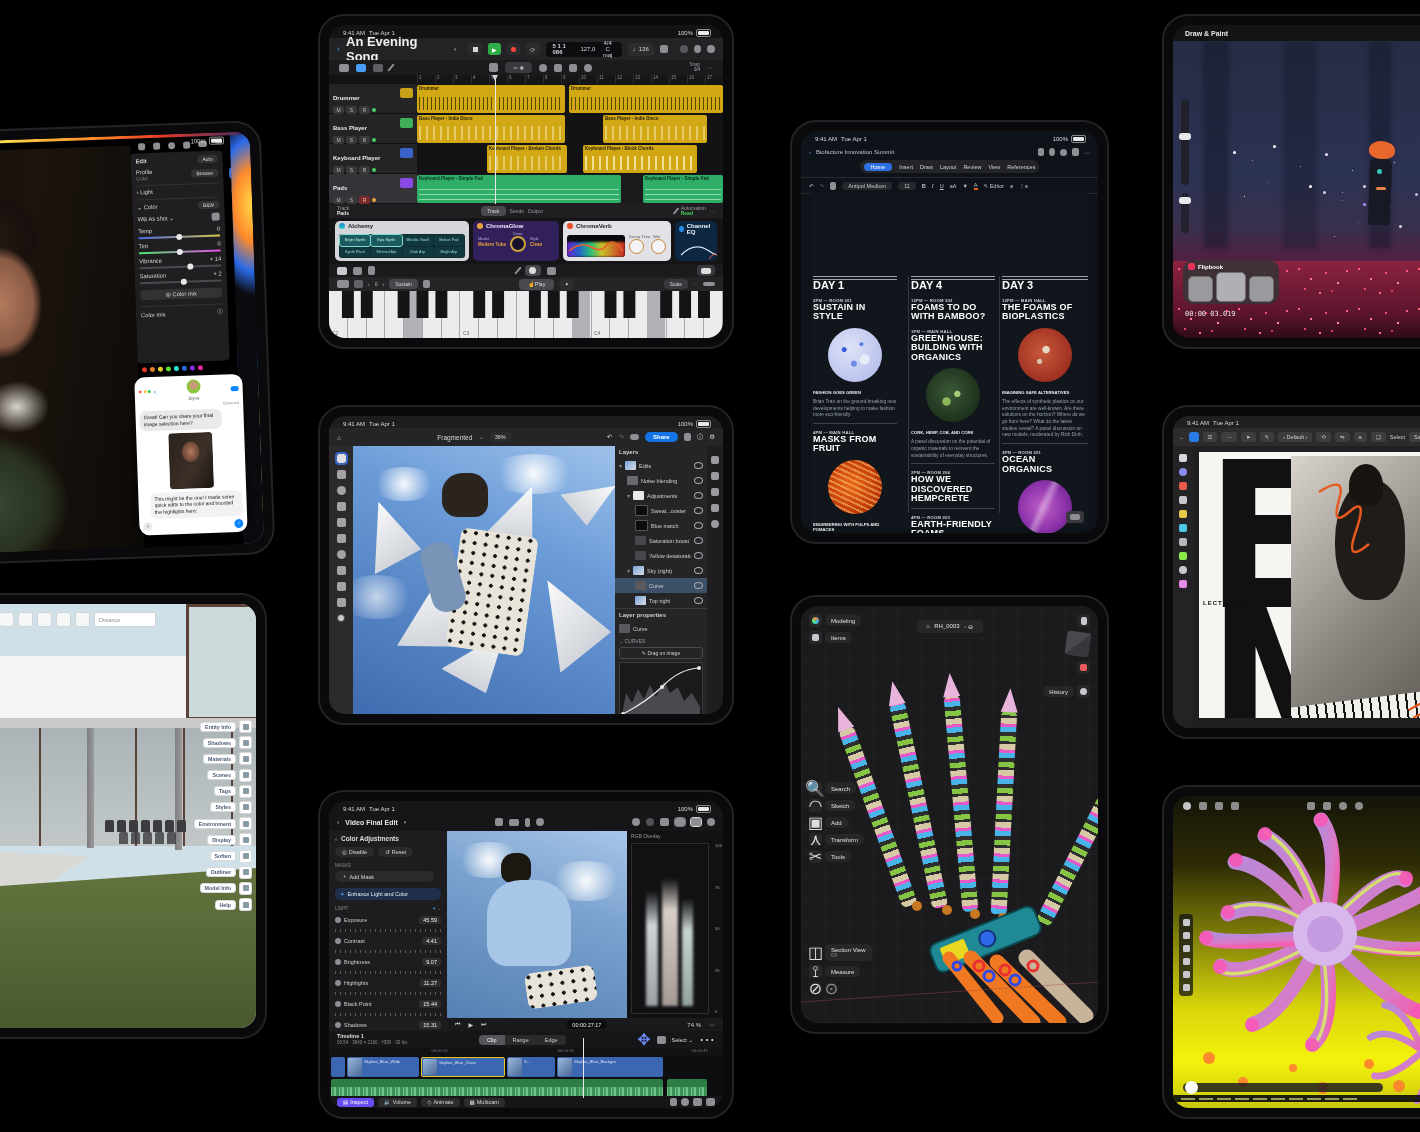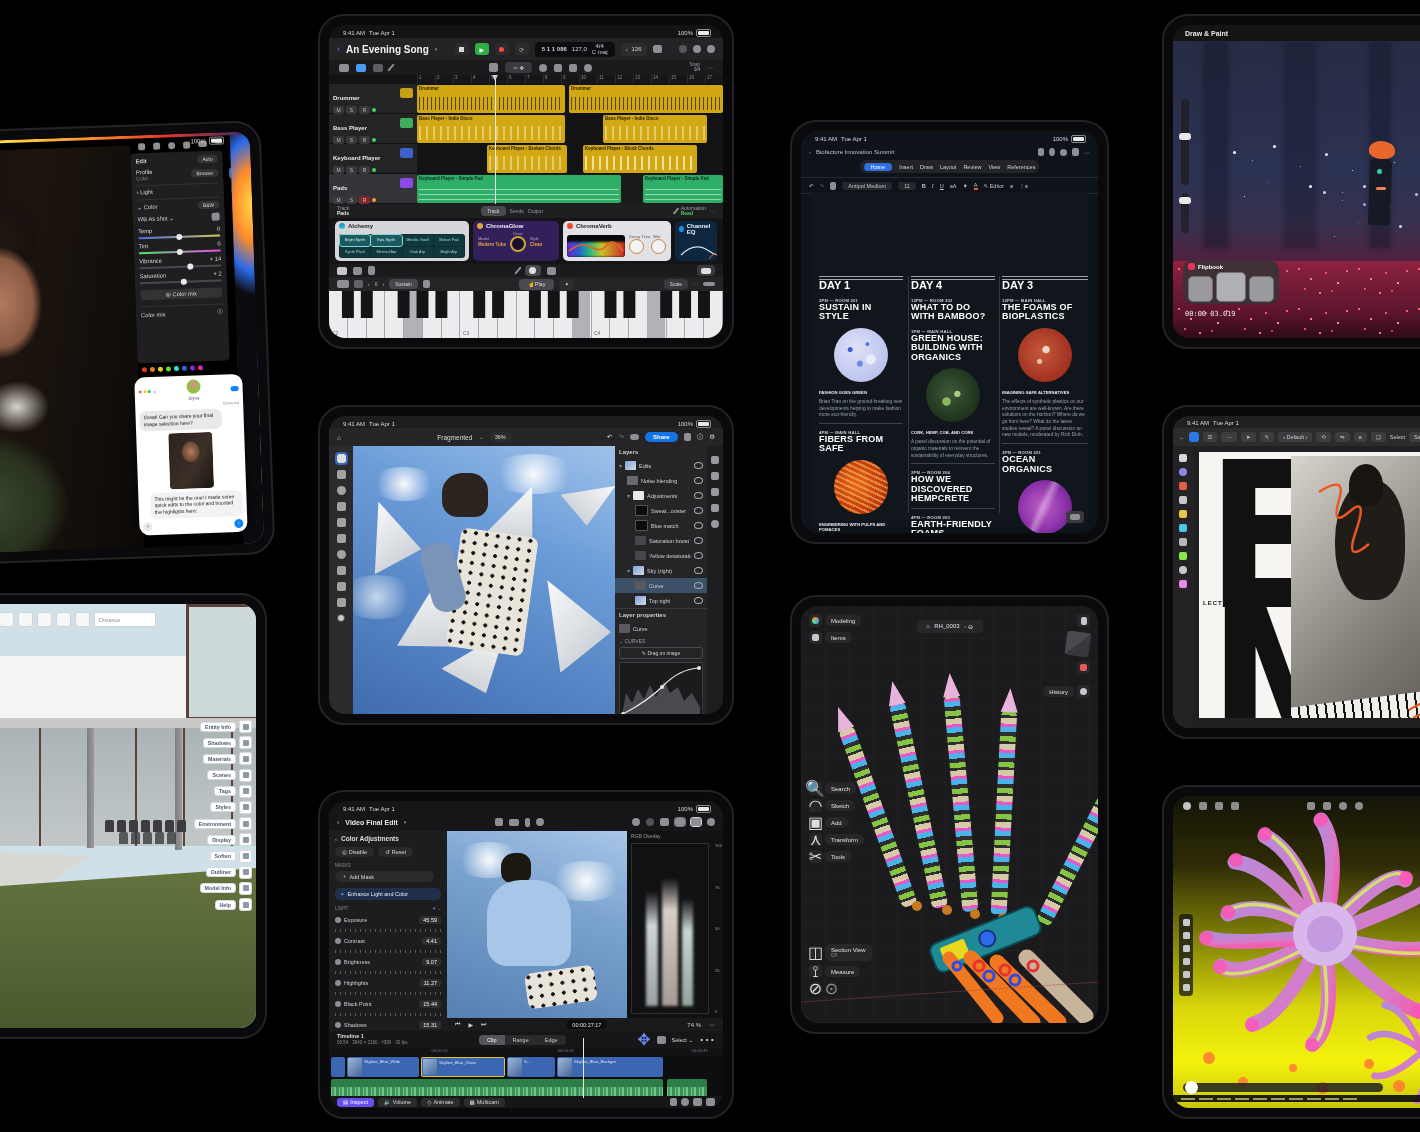--- a/index.html
+++ b/index.html
@@ -14,21 +14,21 @@
   .sb-l{display:flex;gap:4px}
   .sb-r{display:flex;gap:3px;align-items:center}
   .batt{width:13px;height:6px;border:1px solid #8a8a8e;border-radius:2px;position:relative}
   .batt::after{content:"";position:absolute;inset:1px;background:#e8e8ea;border-radius:1px}
   .ic{display:inline-block;background:#8e8e93;border-radius:2px}
   .pill{border-radius:4px;background:#2c2c2e;color:#d8d8dc;display:inline-flex;align-items:center;justify-content:center}
   .eye{width:7px;height:5px;border:1px solid #a8a8ac;border-radius:50%;display:inline-block}
 
   
   .lg-top{position:absolute;top:13px;left:0;right:0;height:22px;background:#232325;border-bottom:1px solid #0c0c0c;display:flex;align-items:center;padding:0 8px;gap:6px}
-  .lg-title{font-size:10px;font-weight:bold;color:#f0f0f2}
+  .lg-title{font-size:13px;font-weight:bold;color:#f0f0f2}
   .lg-back{color:#4a9cf5;font-size:9px}
   .lg-lcd{background:#0d0d10;border-radius:4px;height:15px;display:flex;align-items:center;gap:5px;padding:0 7px;font-size:6px;color:#cfd2d8}
   .lg-tr{width:14px;height:12px;border-radius:3px;display:flex;align-items:center;justify-content:center;font-size:6px}
   .lg-tools{position:absolute;top:35px;left:0;right:0;height:15px;background:#1b1b1d;display:flex;align-items:center;gap:7px;padding:0 10px}
   .lg-ruler{position:absolute;top:50px;left:88px;right:0;height:9px;background:#161618;display:flex;font-size:4.5px;color:#8e8e93;border-bottom:1px solid #000}
   .lg-ruler span{flex:1;border-left:1px solid #2c2c2e;padding-left:1px}
   .lg-row{position:absolute;left:0;width:88px;height:30px;background:#242426;border-bottom:1px solid #111;padding:2px 4px;box-sizing:border-box}
   .lg-row .nm{font-size:6px;color:#e8e8ea;font-weight:bold}
   .msr{display:flex;gap:2px;margin-top:2px}
   .msr span{width:11px;height:8px;background:#39393c;border-radius:2px;font-size:5px;color:#bbb;display:flex;align-items:center;justify-content:center}
@@ -675,50 +675,50 @@
       <span>▼</span>
       <span style="border-bottom:2px solid #e8622a">A</span>
       <span>✎ <span>Editor</span></span>
       <span>≡</span>
       <span>⋮≡</span>
     </div>
     <div class="pg-doc">
       <div class="pg-vr" style="left:97px"></div>
       <div class="pg-vr" style="left:188px"></div>
 
-      <div class="pg-col" style="left:8px">
+      <div class="pg-col" style="left:2px">
         <div class="pg-day">DAY 1</div>
         <div>
             <div class="pg-time">2PM — ROOM 201</div>
              <div class="pg-h">SUSTAIN IN STYLE</div>
           </div>
         <div class="pg-cir" style="background:
           radial-gradient(circle 5px at 30% 40%,#3a5ae0 40%,transparent 60%),
           radial-gradient(circle 4px at 62% 30%,#5a7ae8 40%,transparent 60%),
           radial-gradient(circle 6px at 48% 66%,#6a8ae8 40%,transparent 60%),
           radial-gradient(circle 9px at 68% 58%,#e8ecf8 50%,transparent 62%),
           radial-gradient(circle at 40% 38%,#dfe2f6,#bcc4ee 70%,#9aa6e0)"></div>
         <div class="pg-tag">FASHION GOES GREEN</div>
         <div class="pg-b">Brian Tran on the ground-breaking new developments helping to make fashion more eco-friendly.</div>
         <div style="border-top:1px solid #3a424a;padding-top:3px">
           <div class="pg-time">4PM — MAIN HALL</div>
-          <div class="pg-h">FIBERS FROM SAFE</div>
+          <div class="pg-h">MASKS FROM FRUIT</div>
           </div>
         <div class="pg-cir" style="background:
           repeating-linear-gradient(25deg,rgba(255,200,120,.5) 0 2px,transparent 2px 5px),
           radial-gradient(circle at 42% 45%,#e86a18,#c23c08 60%,#8a2404)"></div>
         <div class="pg-tag">ENGINEERING WITH PULPS AND POMACES</div>
 
       </div>
 
       <div class="pg-col" style="left:100px">
         <div class="pg-day">DAY 4</div>
         <div>
             <div class="pg-time">12PM — ROOM 302</div>
-             <div class="pg-h">WHAT TO DO WITH BAMBOO?</div>
+             <div class="pg-h">FOAMS TO DO WITH BAMBOO?</div>
           </div>
         <div>
             <div class="pg-time">1PM — MAIN HALL</div>
              <div class="pg-h">GREEN HOUSE: BUILDING WITH ORGANICS</div>
           </div>
         <div class="pg-cir" style="background:
           radial-gradient(circle 8px at 38% 62%,#8ab85a 45%,transparent 60%),
           radial-gradient(circle 6px at 58% 48%,#a8cc7a 45%,transparent 60%),
           radial-gradient(circle at 45% 45%,#3c5a38,#1c2e1a 75%)"></div>
         <div class="pg-tag">CORK, HEMP, COB, AND CORK</div>

